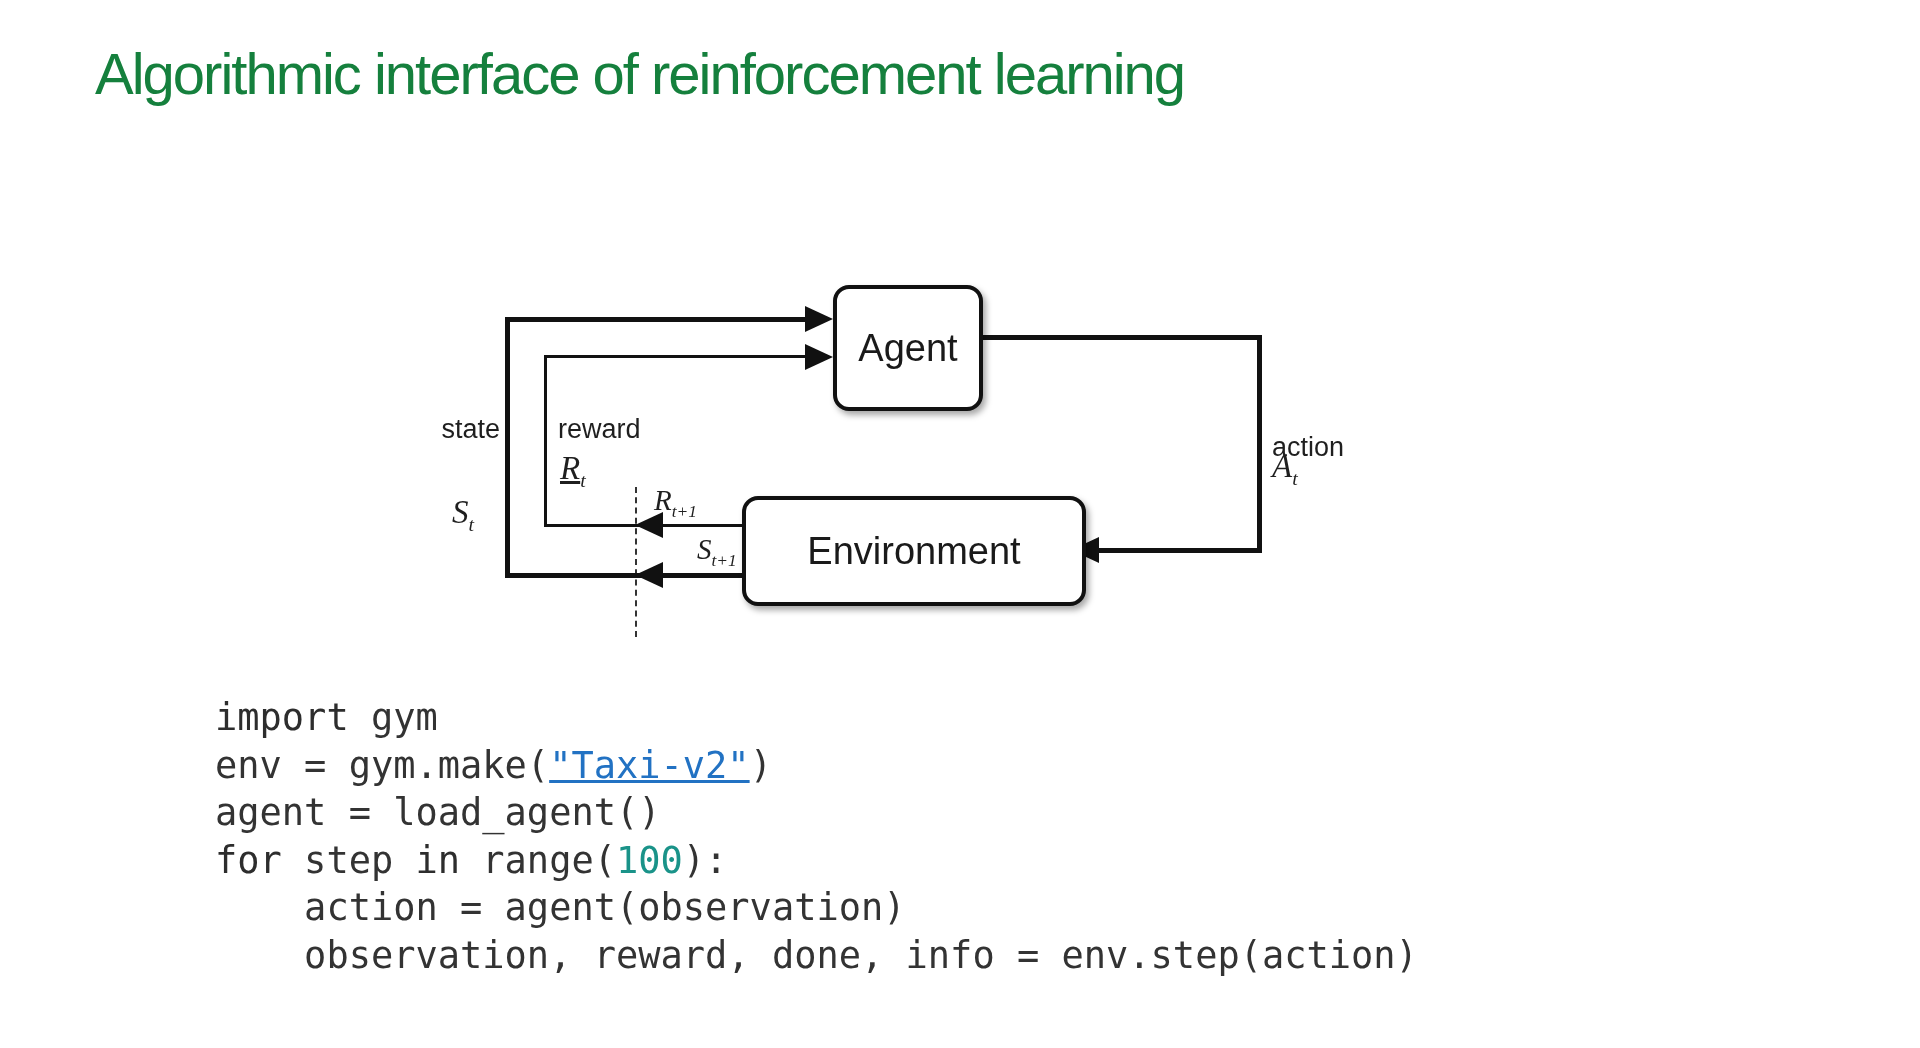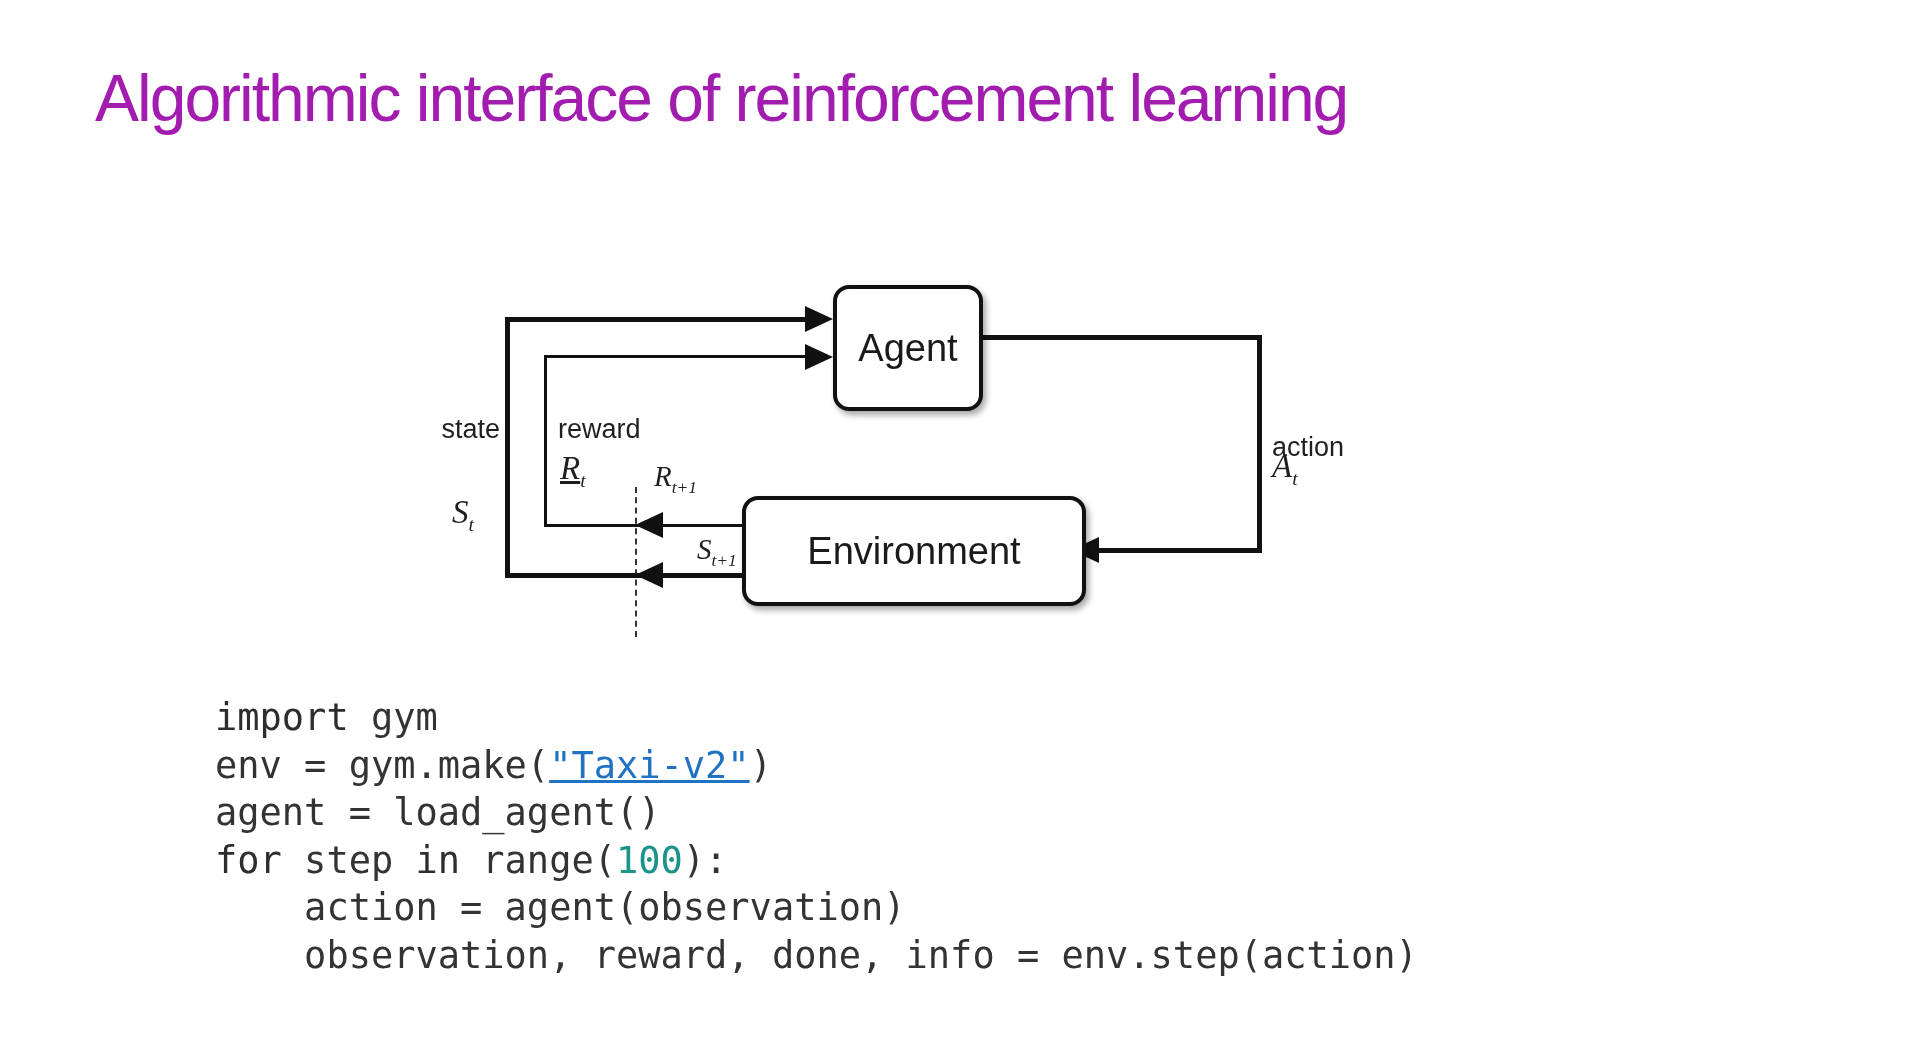--- a/index.html
+++ b/index.html
@@ -2,25 +2,25 @@
 <html style="--link-blue: #2272c3; --number-teal: #1a9389; --code-text: #333333; --code-keyword: #2d2d2d;"><head>
 <meta charset="utf-8">
 <style>
   * { margin: 0; padding: 0; box-sizing: border-box; }
   html, body { width: 1920px; height: 1048px; background: #ffffff; overflow: hidden; }
   body { font-family: "Liberation Sans", sans-serif; position: relative; }
 
   
   .slide-title {
     position: absolute;
-    left: 95px; top: 60px;
-    font-size: 66px;
+    left: 95px; top: 40px;
+    font-size: 58px;
     font-weight: 300;
     letter-spacing: -2px;
-    color: #a21caf;
+    color: #15803d;
     white-space: nowrap;
   }
 
   
   .diagram { position: absolute; left: 0; top: 0; width: 1920px; height: 1048px; }
 
   .rl-box {
     position: absolute;
     background: #ffffff;
     border: 4px solid #111111;
@@ -94,21 +94,21 @@
     white-space: nowrap;
     z-index: 4;
   }
 
   .lbl-state  { left: 422px; top: 414px; width: 78px; text-align: right; }
   .sym-state  { left: 452px; top: 450px; margin-top: 44px; }
   .lbl-reward { left: 558px; top: 414px; }
   .sym-reward { left: 560px; top: 450px; text-decoration: underline; }
   .lbl-action { left: 1272px; top: 410px; margin-top: 22px; }
   .sym-action { left: 1272px; top: 448px; }
-  .sym-r-next { left: 654px; top: 460px; }
+  .sym-r-next { left: 654px; top: 484px; }
   .sym-s-next { left: 654px; top: 533px; margin-left: 43px; }
 
   
   .code-block {
     position: absolute;
     left: 215px; top: 694px;
     font-family: "DejaVu Sans Mono", "Liberation Mono", monospace;
     font-size: 37px;
     line-height: 47.5px;
     color: var(--code-text, #333333);

